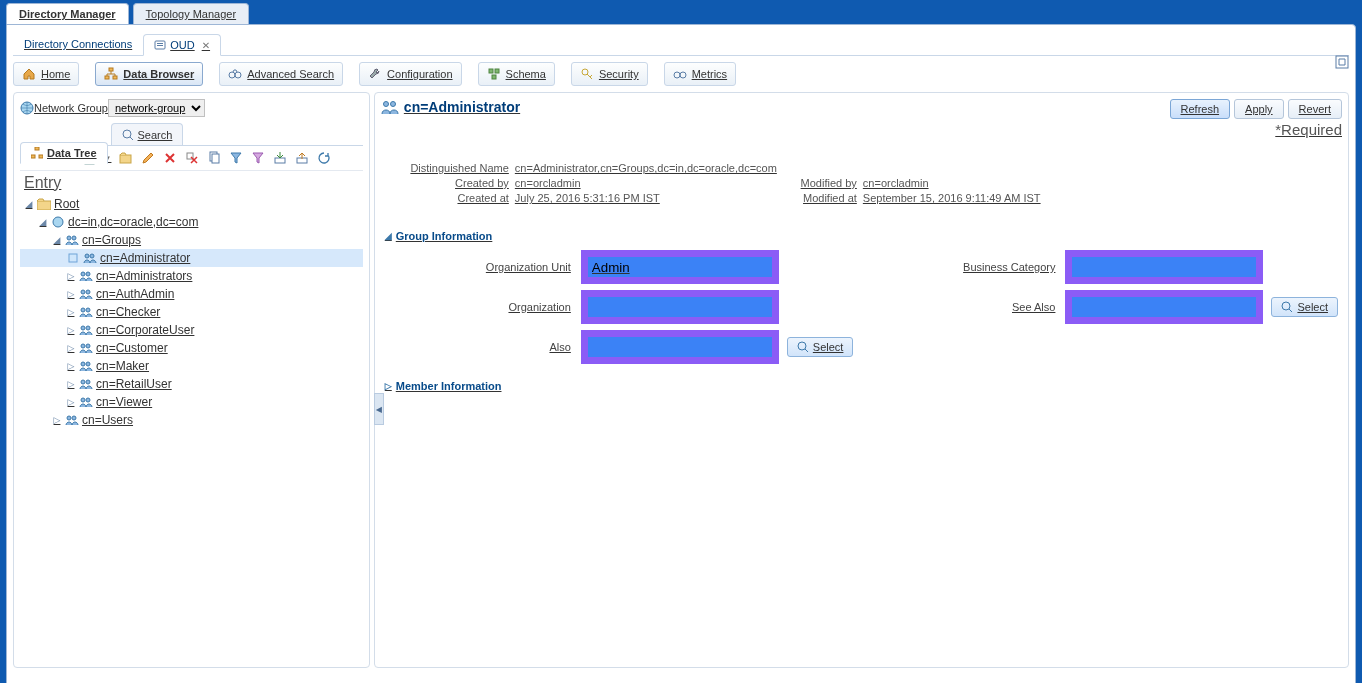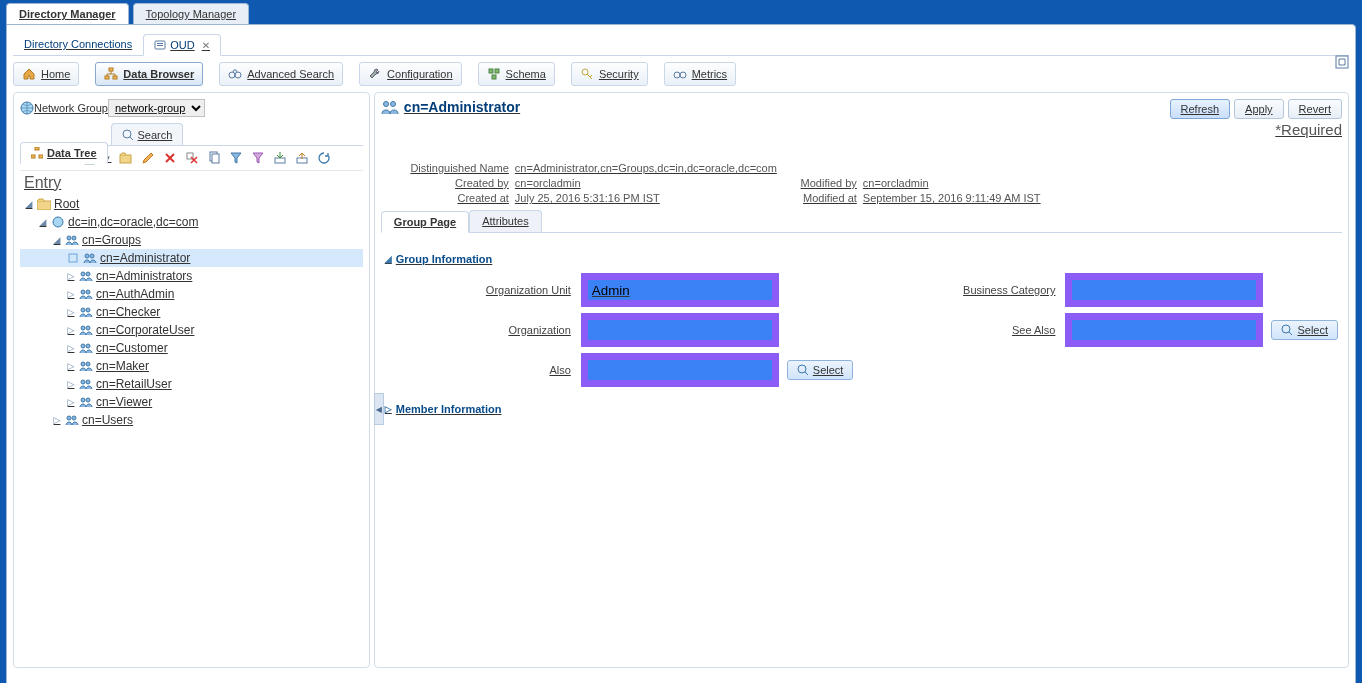--- a/index.html
+++ b/index.html
@@ -467,24 +467,20 @@
           <div style="grid-column:2/5">cn=Administrator,cn=Groups,dc=in,dc=oracle,dc=com</div>
           <div class="lab">Created by</div>
           <div>cn=orcladmin</div>
           <div class="lab">Modified by</div>
           <div>cn=orcladmin</div>
           <div class="lab">Created at</div>
           <div>July 25, 2016 5:31:16 PM IST</div>
           <div class="lab">Modified at</div>
           <div>September 15, 2016 9:11:49 AM IST</div>
         </div>
-        <div class="dtabs">
-          <div class="dtab active">Group Page</div>
-          <div class="dtab">Attributes</div>
-        </div>
         <div class="form">
           <div class="section">
             <span style="font-size:9px;color:#3d79aa">◢</span>
             <span>Group Information</span>
           </div>
           <div class="twocol">
             <div>
               <div class="frow">
                 <div class="flabel">Organization Unit</div>
                 <input class="finput" value="Admin" style="">

